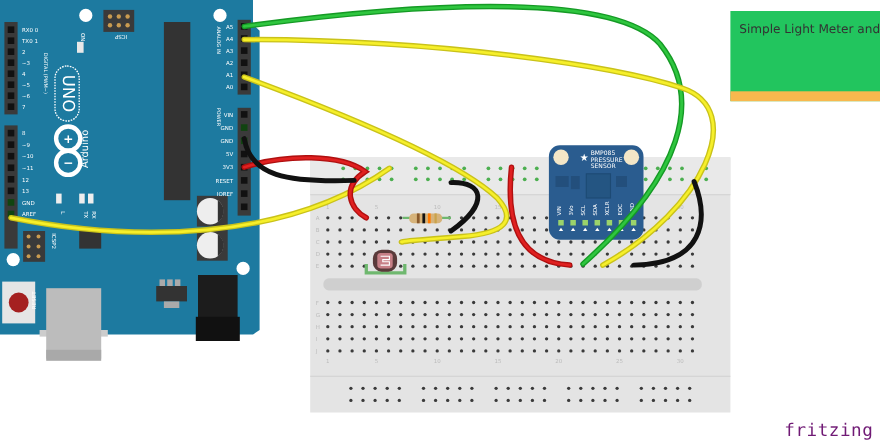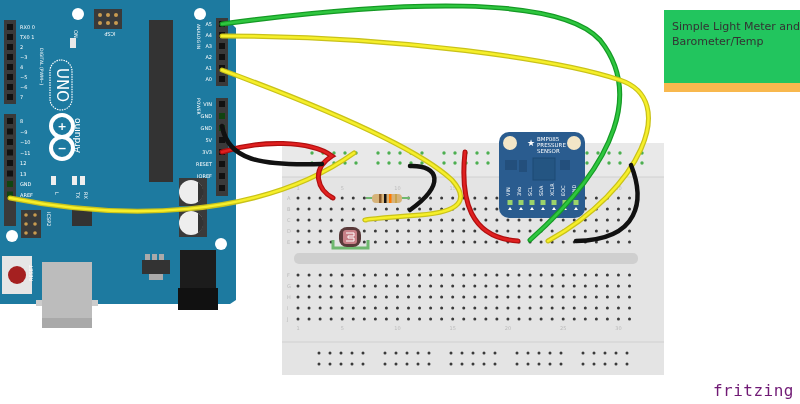--- a/index.html
+++ b/index.html
@@ -717,18 +717,17 @@
     <path d="M465,152 C460,200 470,238 518,241" fill="none" stroke="#e02020" stroke-width="2.5" stroke-linecap="round"></path>
 
     <path d="M631,165 C645,200 640,240 576,241" fill="none" stroke="#111" stroke-width="4.5" stroke-linecap="round"></path>
   </g>
 </svg>
 
 <div class="note">
   <div class="note-fold"></div>
   <div class="note-text">
     <div>Simple Light Meter and</div>
-    <div>Barometer/Temp</div>
   </div>
   <div class="note-bar"></div>
 </div>
 
 <div class="watermark">fritzing</div>
 
 </body></html>

